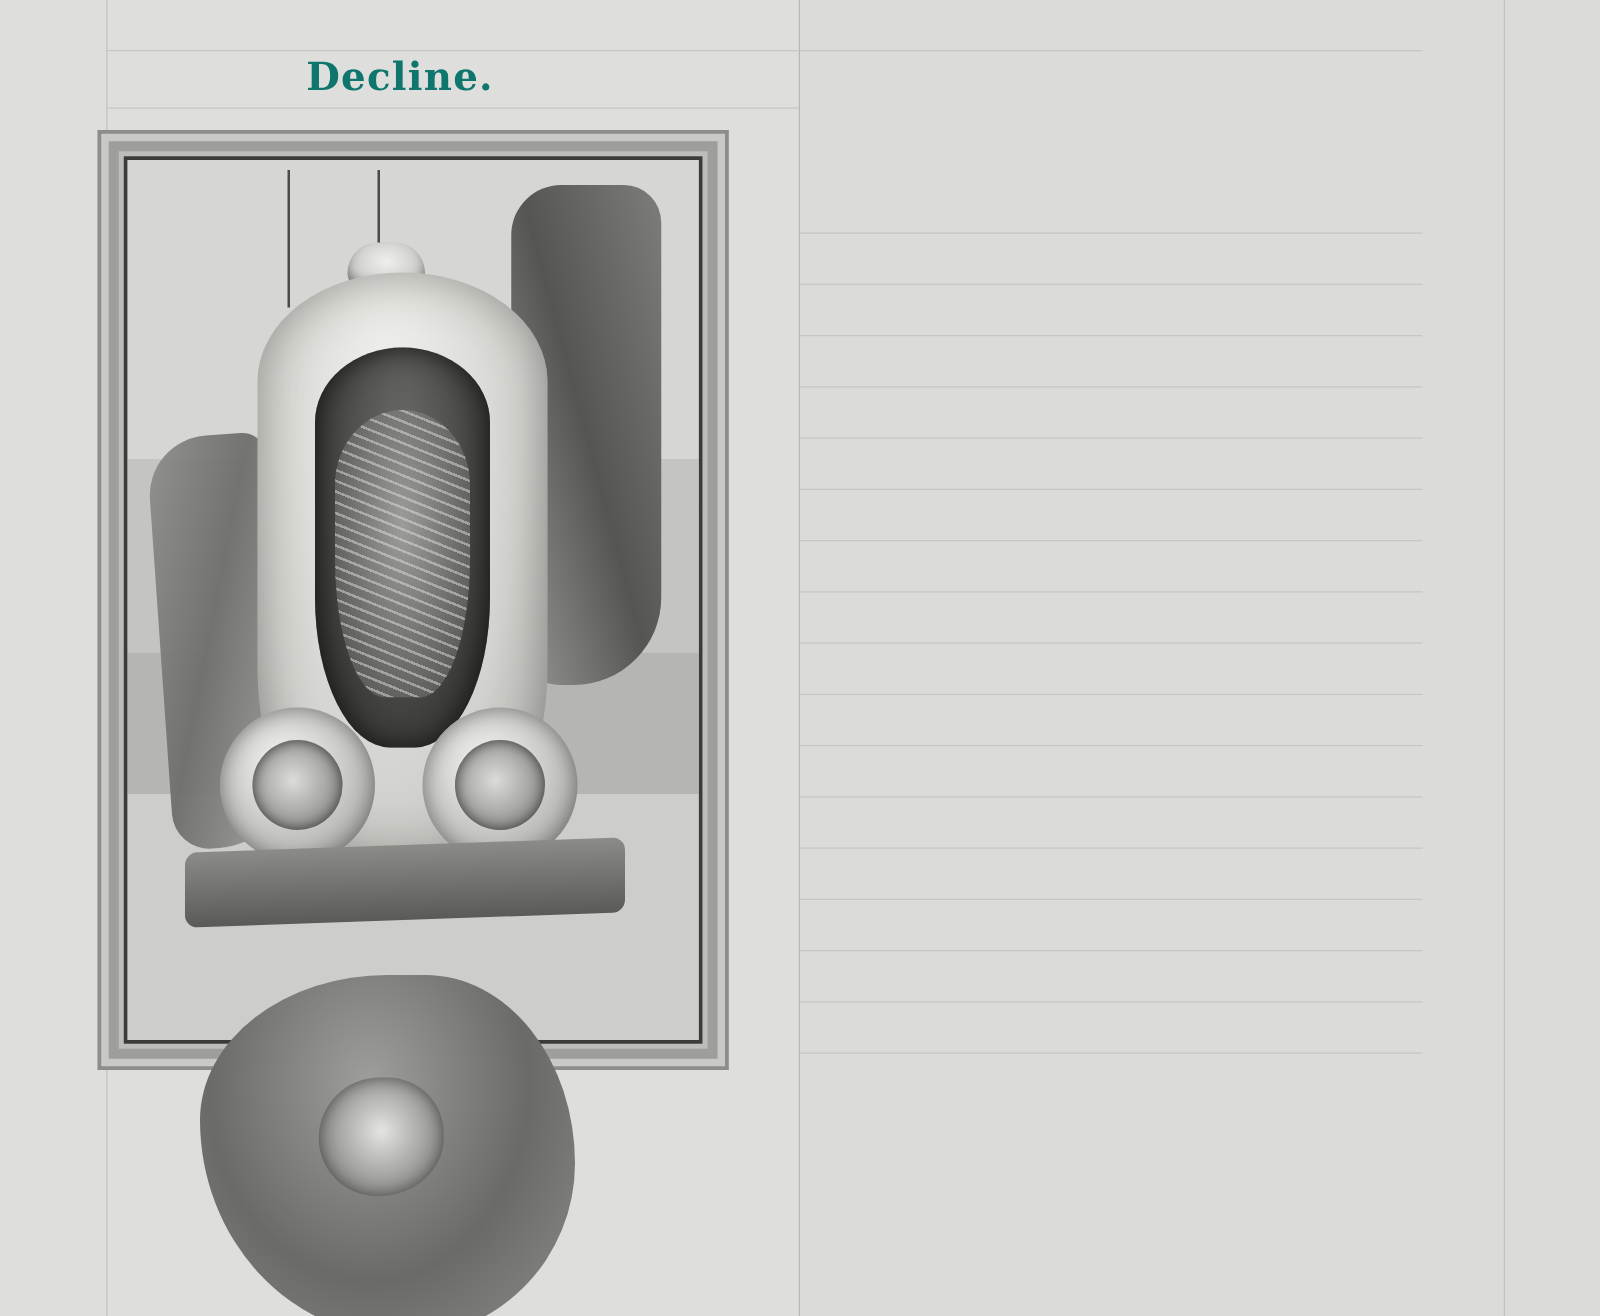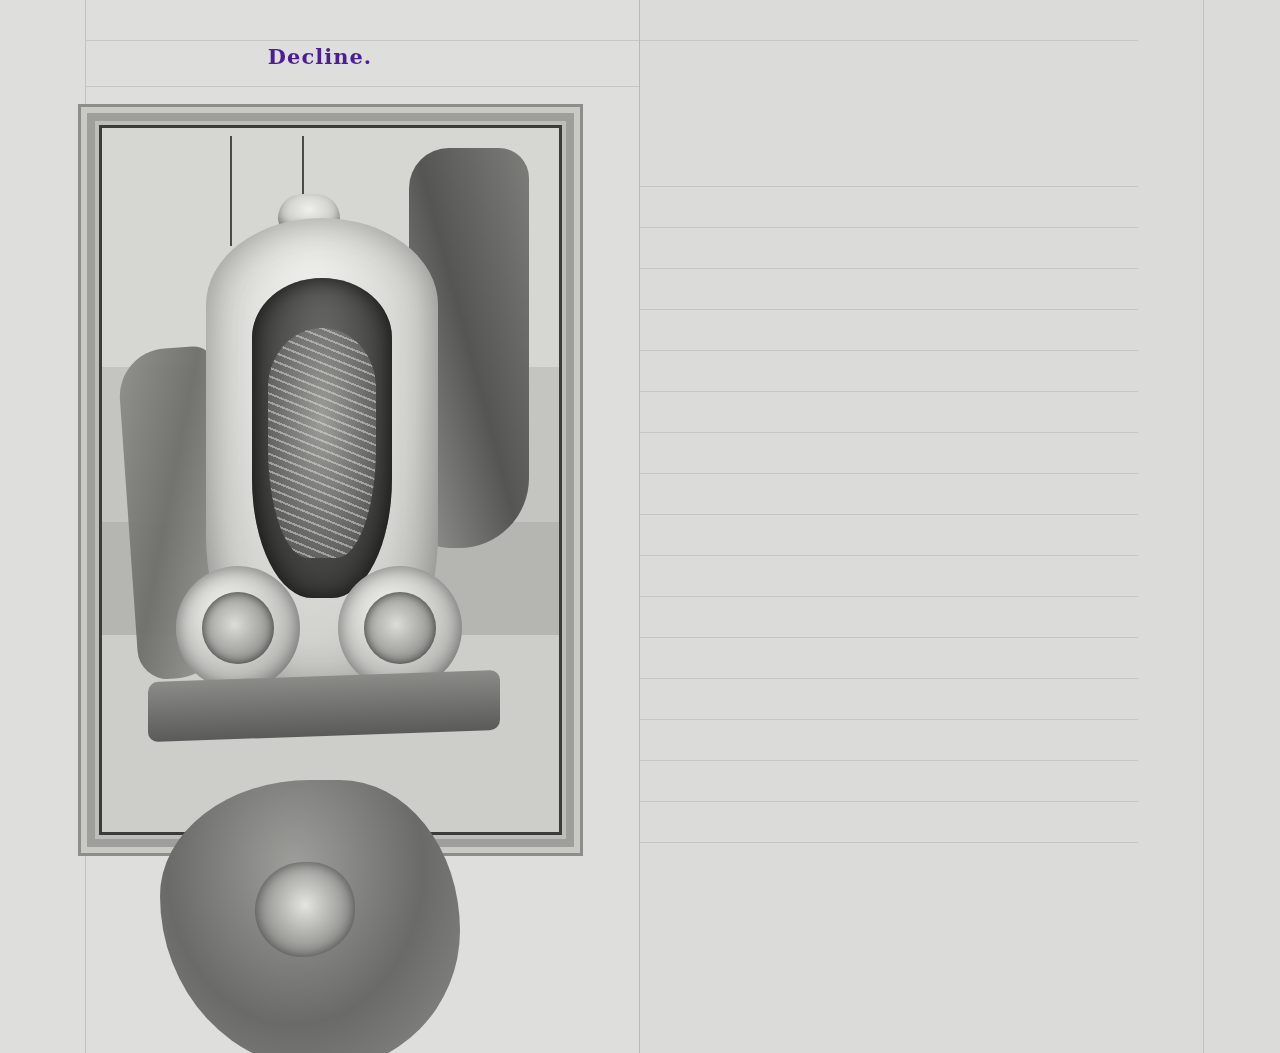--- a/index.html
+++ b/index.html
@@ -58,23 +58,23 @@
   }
 
   
   .page-title {
     position: absolute;
     top: 44px;
     left: 0;
     width: 640px;
     text-align: center;
     font-family: "DejaVu Serif", serif;
-    font-size: 21px;
+    font-size: 31px;
     letter-spacing: 1px;
-    color: #4c1d95;
+    color: #0f766e;
     font-weight: bold;
   }
 
   .plate-frame {
     position: absolute;
     top: 104px;
     left: 78px;
     width: 505px;
     height: 752px;
     background: #c9c9c6;

